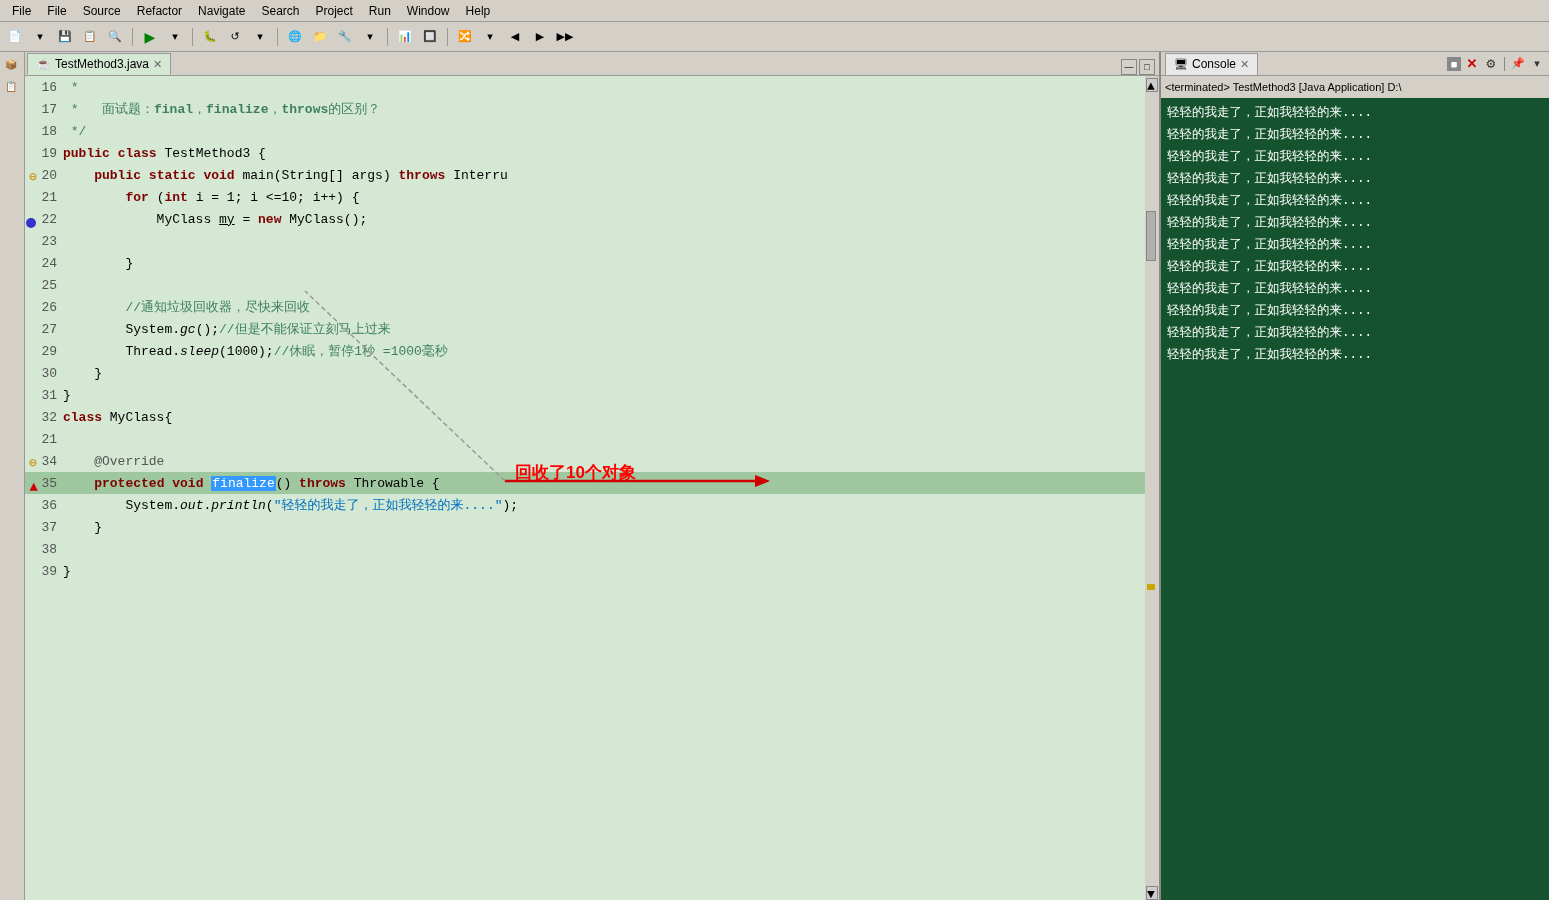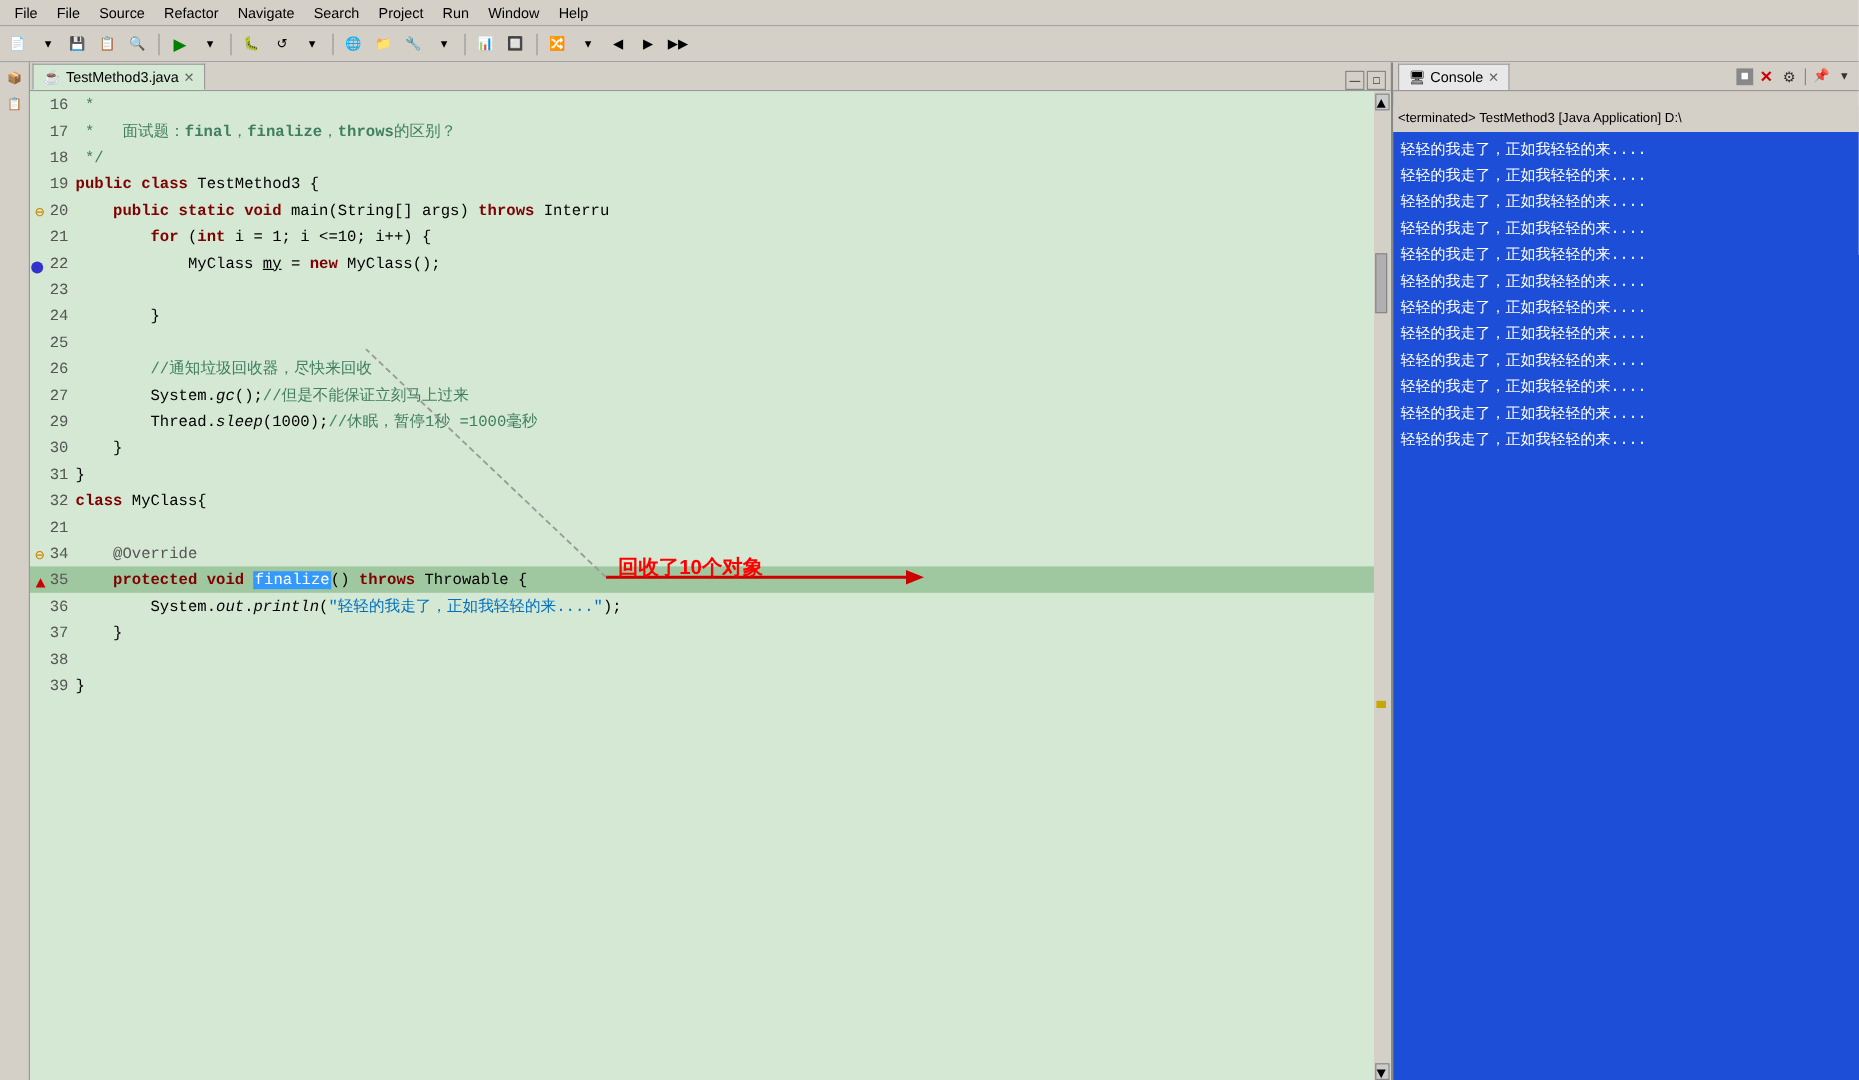--- a/index.html
+++ b/index.html
@@ -202,37 +202,36 @@
       height: 16px;
       cursor: pointer;
       display: flex;
       align-items: center;
       justify-content: center;
       font-size: 11px;
       color: #333;
     }
     .console-content {
       flex: 1;
-      background: #1d4ed8;
+      background: #14532d;
       color: white;
       font-family: 'Courier New', Courier, monospace;
       font-size: 12.5px;
       line-height: 22px;
       padding: 4px 6px;
       overflow: hidden;
     }
     .console-header-line {
       color: #cccccc;
       font-family: Arial, sans-serif;
       font-size: 11px;
       line-height: 18px;
       background: #d4d0c8;
       padding: 2px 4px;
       color: #000;
-      margin-top: 12px;
     }
     .console-line {
       display: block;
     }
 
     .code-row {
       display: flex;
       height: 22px;
       align-items: center;
     }

